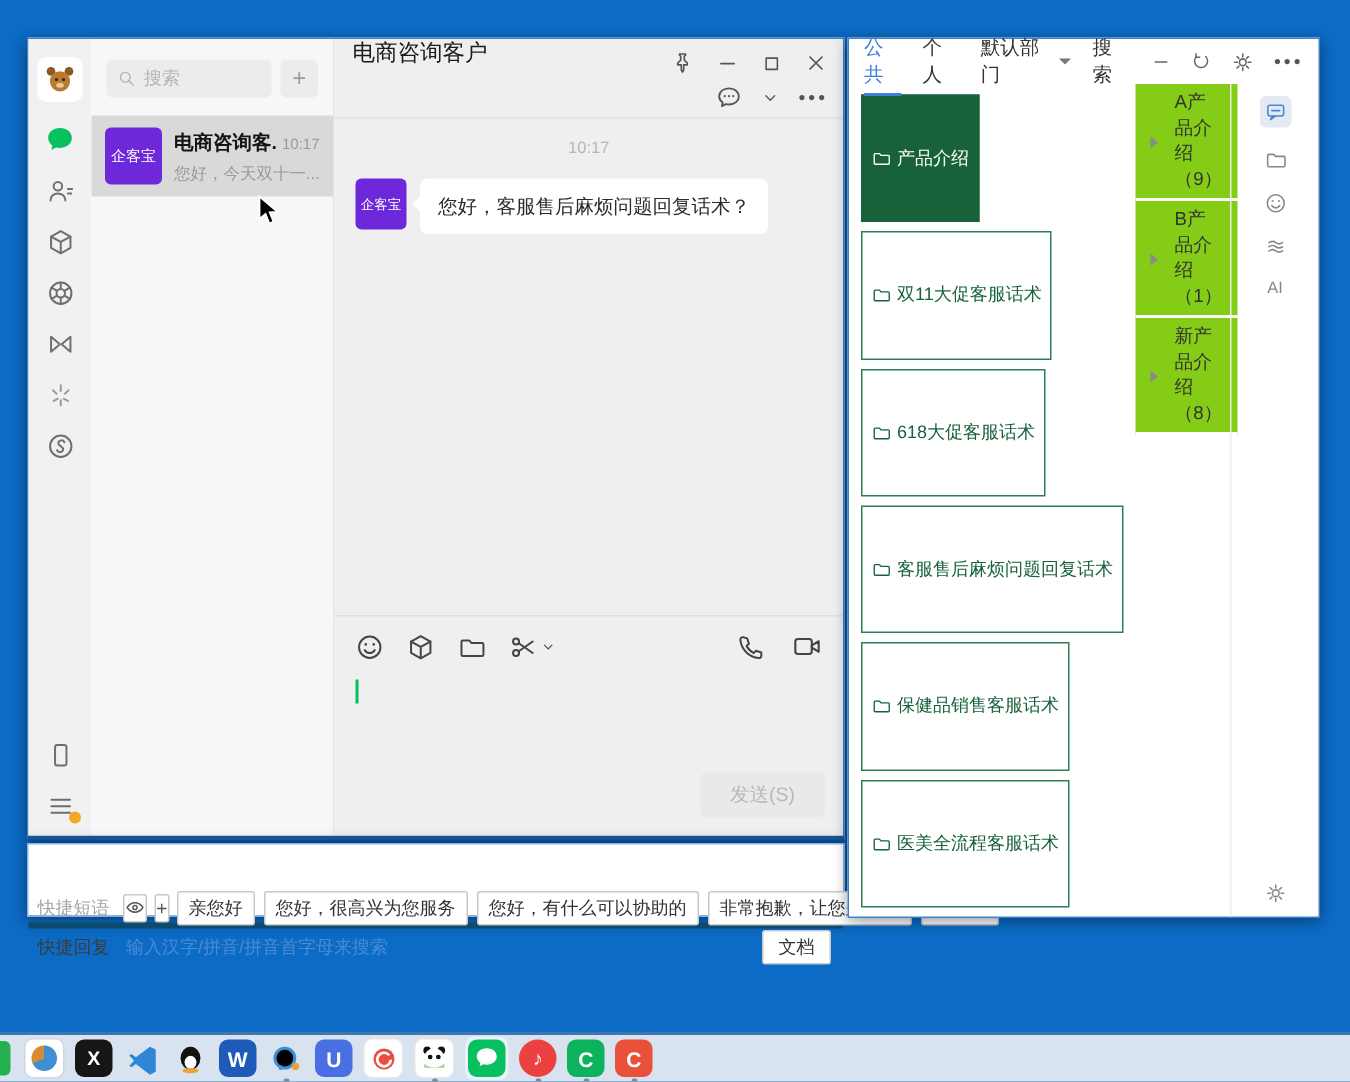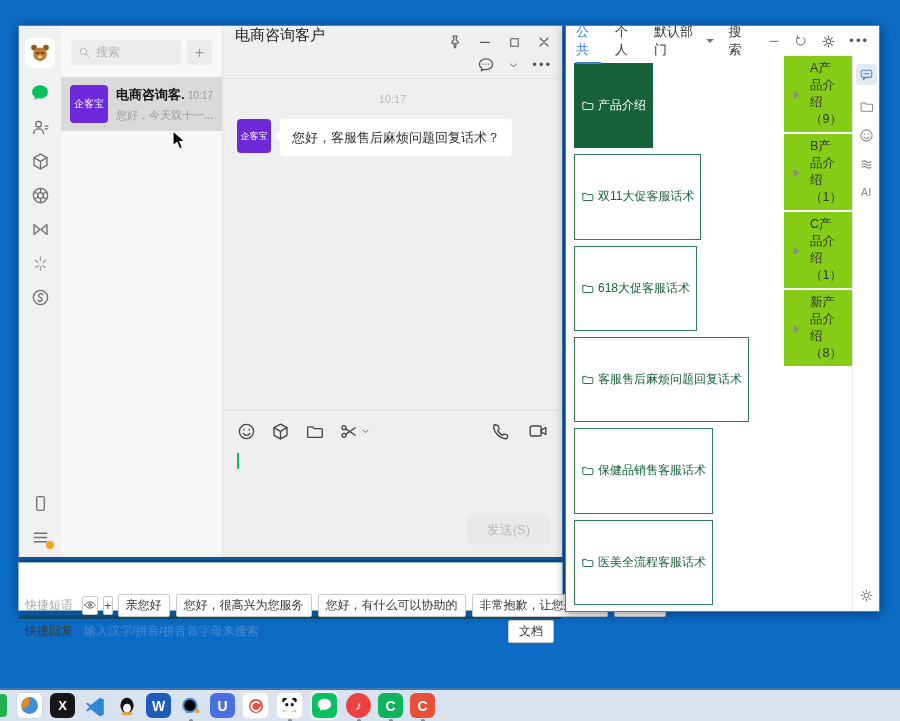--- a/index.html
+++ b/index.html
@@ -78,21 +78,21 @@
   .ap-search{font-size:13px;color:#333;}
   .ap-hicons{margin-left:auto;display:flex;gap:13px;align-items:center;color:#666;}
   .ap-body{flex:1;display:flex;min-height:0;}
   .ap-content{flex:1;min-width:0;display:flex;flex-direction:row;}
   .tags-wrap{padding:7px 8px 6px;display:flex;flex-wrap:wrap;gap:6px 5px;}
   .tag{display:inline-flex;align-items:center;gap:4px;border:1px solid #2f7d52;color:#17623a;background:#fff;font-size:12px;padding:3px 6px;white-space:nowrap;}
   .tag.sel{background:#17623a;color:#fff;border-color:#17623a;}
   .groups{display:flex;flex-direction:column;}
   .grow{display:flex;align-items:center;gap:7px;background:#84cc16;border-bottom:2px solid #fff;padding:4px 10px;font-size:12.5px;color:#333;}
   .tri{width:0;height:0;border:4px solid transparent;border-left:5px solid #8a8a8a;margin-top:1px;}
-  .ap-strip{width:26px;border-left:1px solid #ebebeb;display:flex;flex-direction:column;align-items:center;padding:8px 0;gap:14px;color:#888;flex-shrink:0;justify-content:flex-end;}
+  .ap-strip{width:26px;border-left:1px solid #ebebeb;display:flex;flex-direction:column;align-items:center;padding:8px 16px;gap:14px;color:#888;flex-shrink:0;justify-content:flex-end;}
   .strip-active{background:#e4eaf2;border-radius:4px;padding:3px;color:#4a86d8;}
   .strip-ai{font-size:11px;color:#888;}
   .strip-spacer{flex:1;}
 
   
   .cursor{position:absolute;left:172px;top:130px;pointer-events:none;}
 
   
   .taskbar{position:absolute;left:0;bottom:0;width:900px;height:33px;background:#d8e3ef;border-top:2px solid #3e76ad;display:flex;align-items:center;gap:7px;box-sizing:border-box;}
   .tb-icon{width:25px;height:25px;border-radius:6px;display:flex;align-items:center;justify-content:center;font-weight:700;font-size:14px;position:relative;flex-shrink:0;}
@@ -503,24 +503,20 @@
             <div class="grow">
               <i class="tri"></i>
               <span>A产品介绍（9）</span>
             </div>
 
             <div class="grow">
               <i class="tri"></i>
               <span>B产品介绍（1）</span>
             </div>
 
-            <div class="grow">
-              <i class="tri"></i>
-              <span>C产品介绍（1）</span>
-            </div>
 
             <div class="grow">
               <i class="tri"></i>
               <span>新产品介绍（8）</span>
             </div>
           </div>
       </div>
 
       <div class="ap-strip">
         <span class="strip-active">

